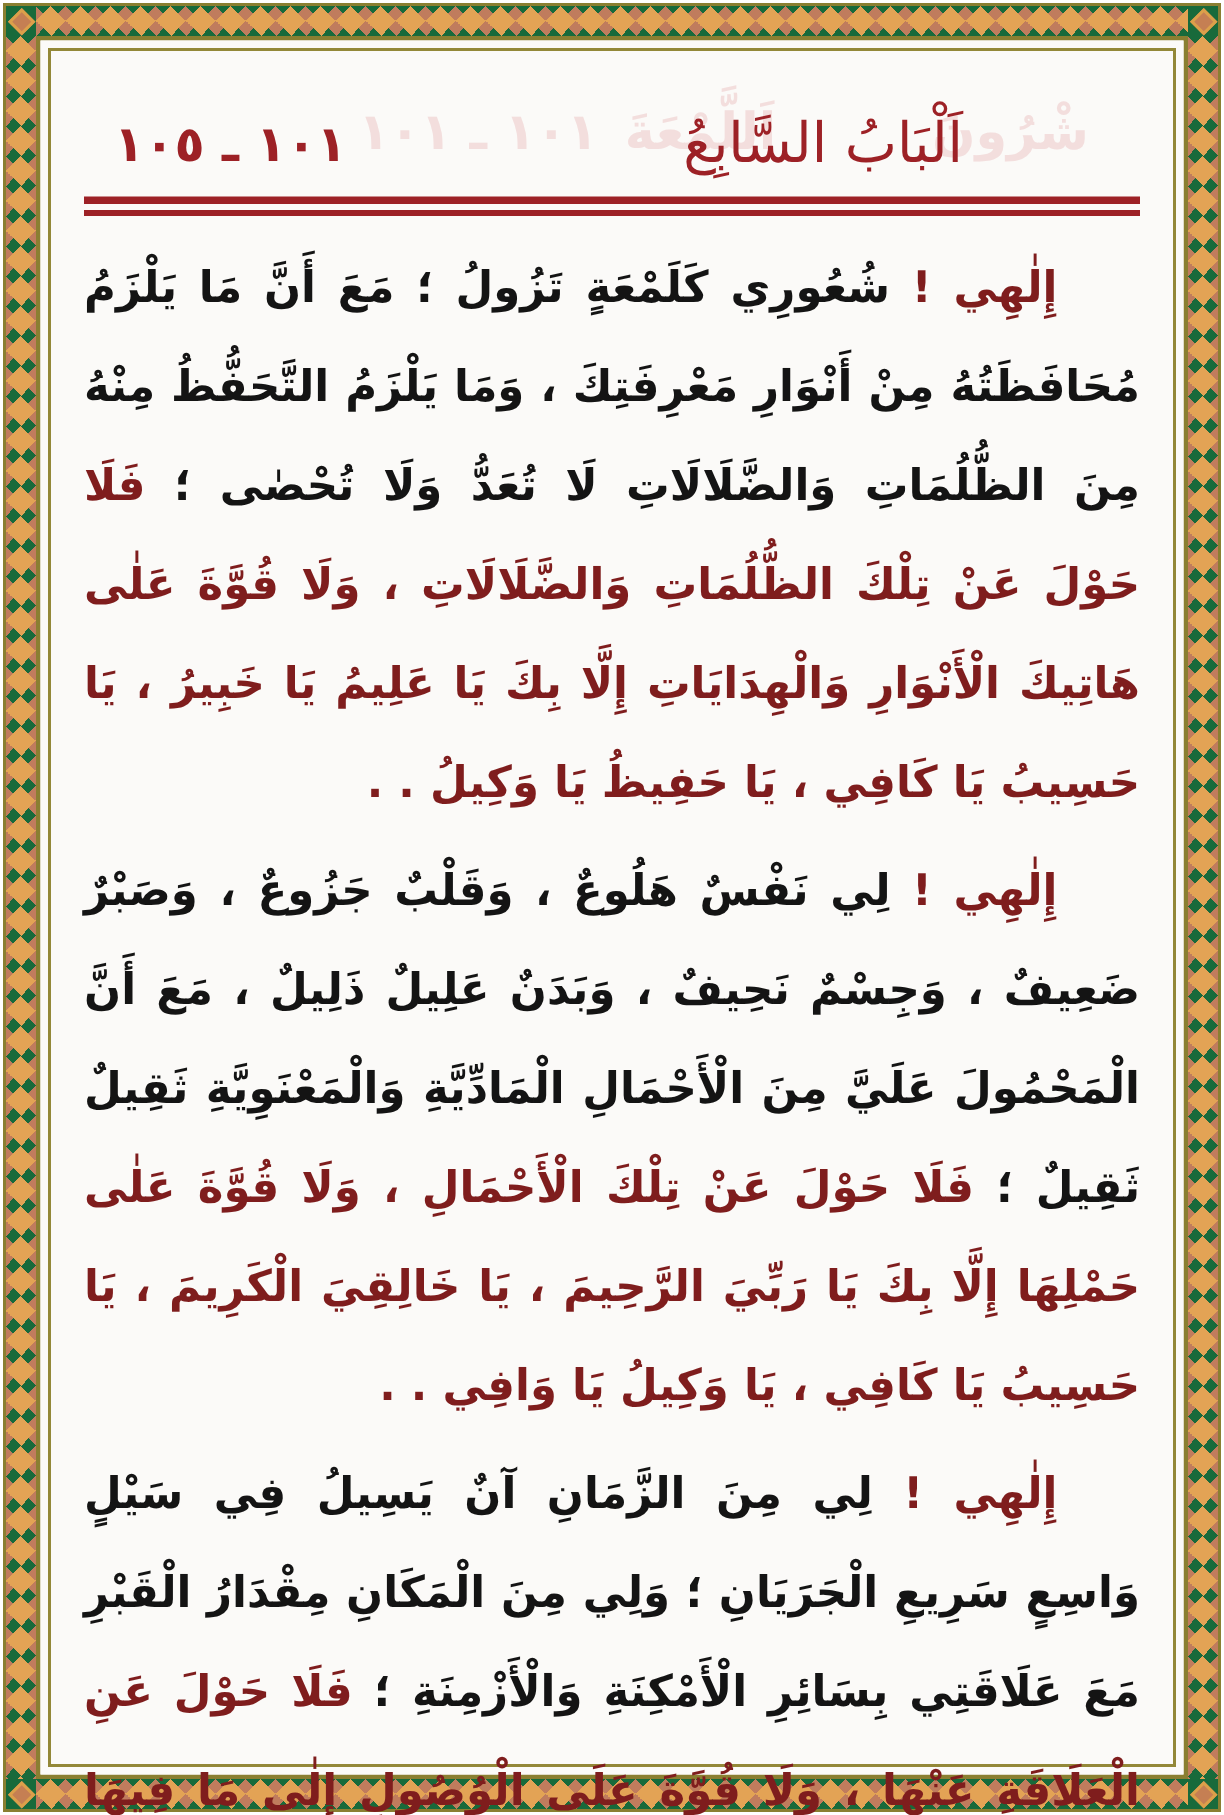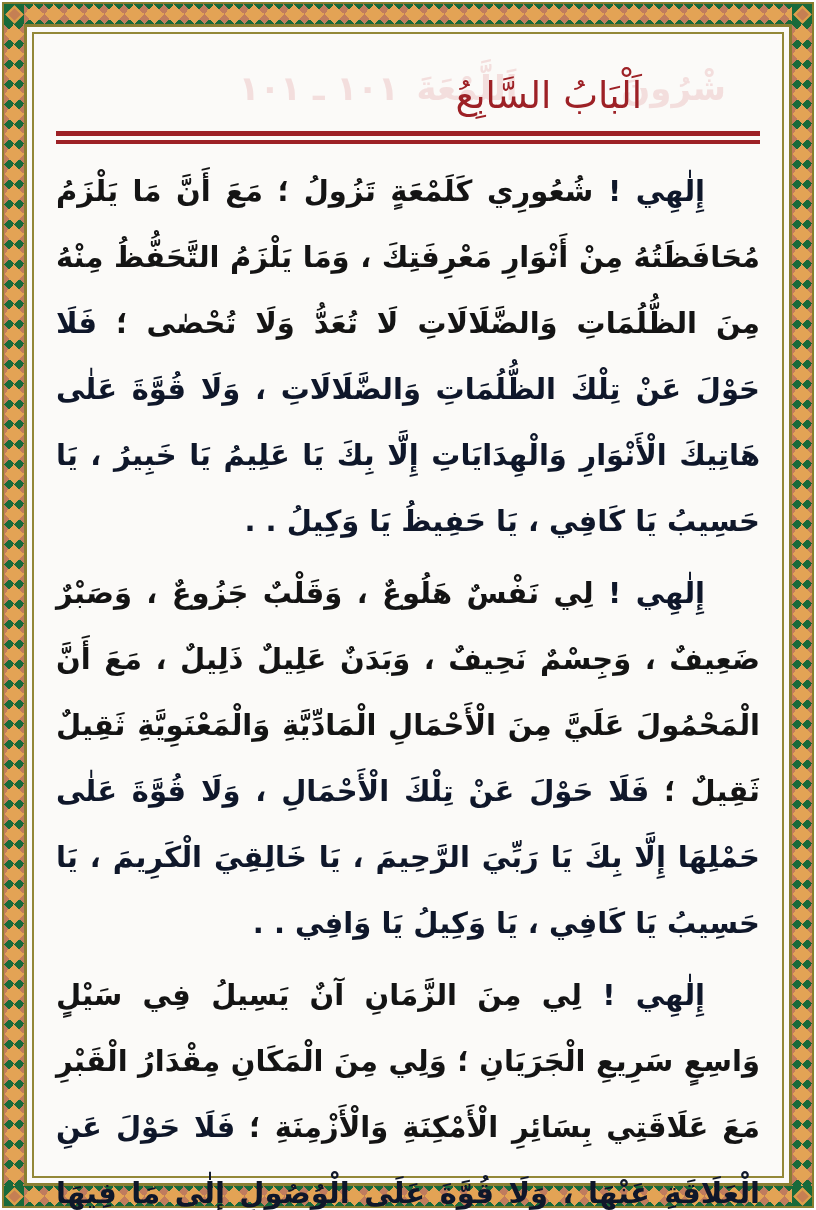--- a/index.html
+++ b/index.html
@@ -135,21 +135,21 @@
     font-size: 29px;
     font-weight: bold;
     line-height: 66px;
     text-align: justify;
     color: #141414;
   }
   .prayer-body p {
     margin: 0 0 6px 0;
     text-indent: 55px;
   }
-  .seg-red { color: #0f172a; }
+  .seg-red { color: #7f1d1d; }
   .seg-black { color: #141414; }
 </style>
 </head>
 <body>
 
 <div class="page">
   <div class="frame-outer-gold">
     <div class="frame-green">
       <div class="orn orn-top"></div>
       <div class="orn orn-bottom"></div>
@@ -174,20 +174,21 @@
 
             <div class="content">
 
               <header class="chapter-header">
                 <div class="ghost-line">
                   <span class="g-tail">شْرُونَ</span>
                   <span class="g-word">اَللَّمْعَةَ</span>
                   <span class="g-nums">١٠١ ـ ١٠١</span>
                 </div>
                 <div class="chapter-title">اَلْبَابُ السَّابِعُ</div>
+                <div class="verse-range">١٠١ ـ ١٠٥</div>
               </header>
 
               <div class="header-rule"></div>
 
               <main class="prayer-body">
                 <p>
                   <span class="seg-red">إِلٰهِي !</span>
                   <span class="seg-black">شُعُورِي كَلَمْعَةٍ تَزُولُ ؛ مَعَ أَنَّ مَا يَلْزَمُ مُحَافَظَتُهُ مِنْ أَنْوَارِ مَعْرِفَتِكَ ، وَمَا يَلْزَمُ التَّحَفُّظُ مِنْهُ مِنَ الظُّلُمَاتِ وَالضَّلَالَاتِ لَا تُعَدُّ وَلَا تُحْصٰى ؛</span>
                   <span class="seg-red">فَلَا حَوْلَ عَنْ تِلْكَ الظُّلُمَاتِ وَالضَّلَالَاتِ ، وَلَا قُوَّةَ عَلٰى هَاتِيكَ الْأَنْوَارِ وَالْهِدَايَاتِ إِلَّا بِكَ يَا عَلِيمُ يَا خَبِيرُ ، يَا حَسِيبُ يَا كَافِي ، يَا حَفِيظُ يَا وَكِيلُ . .</span>
                 </p>

